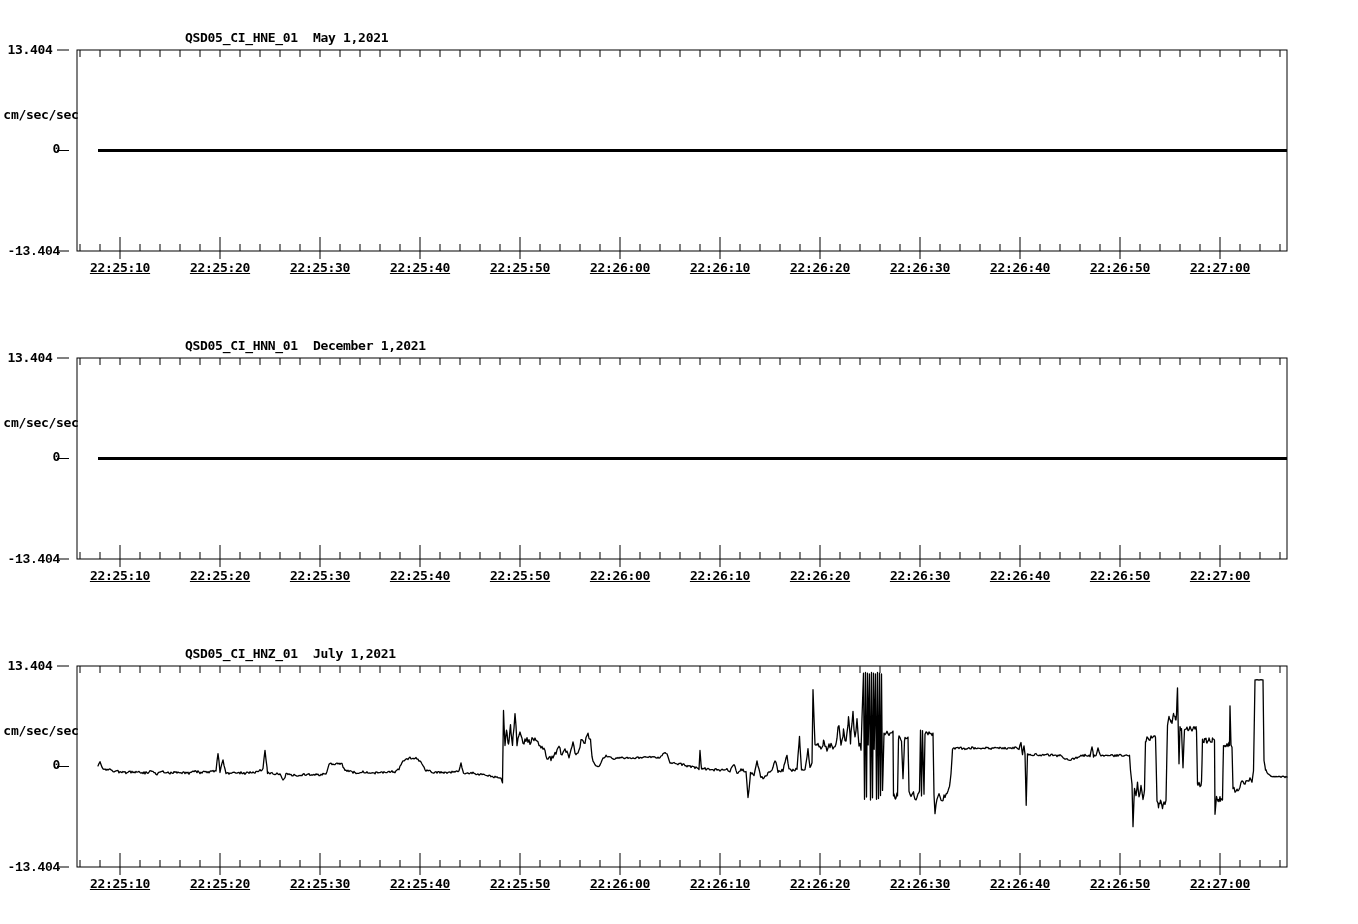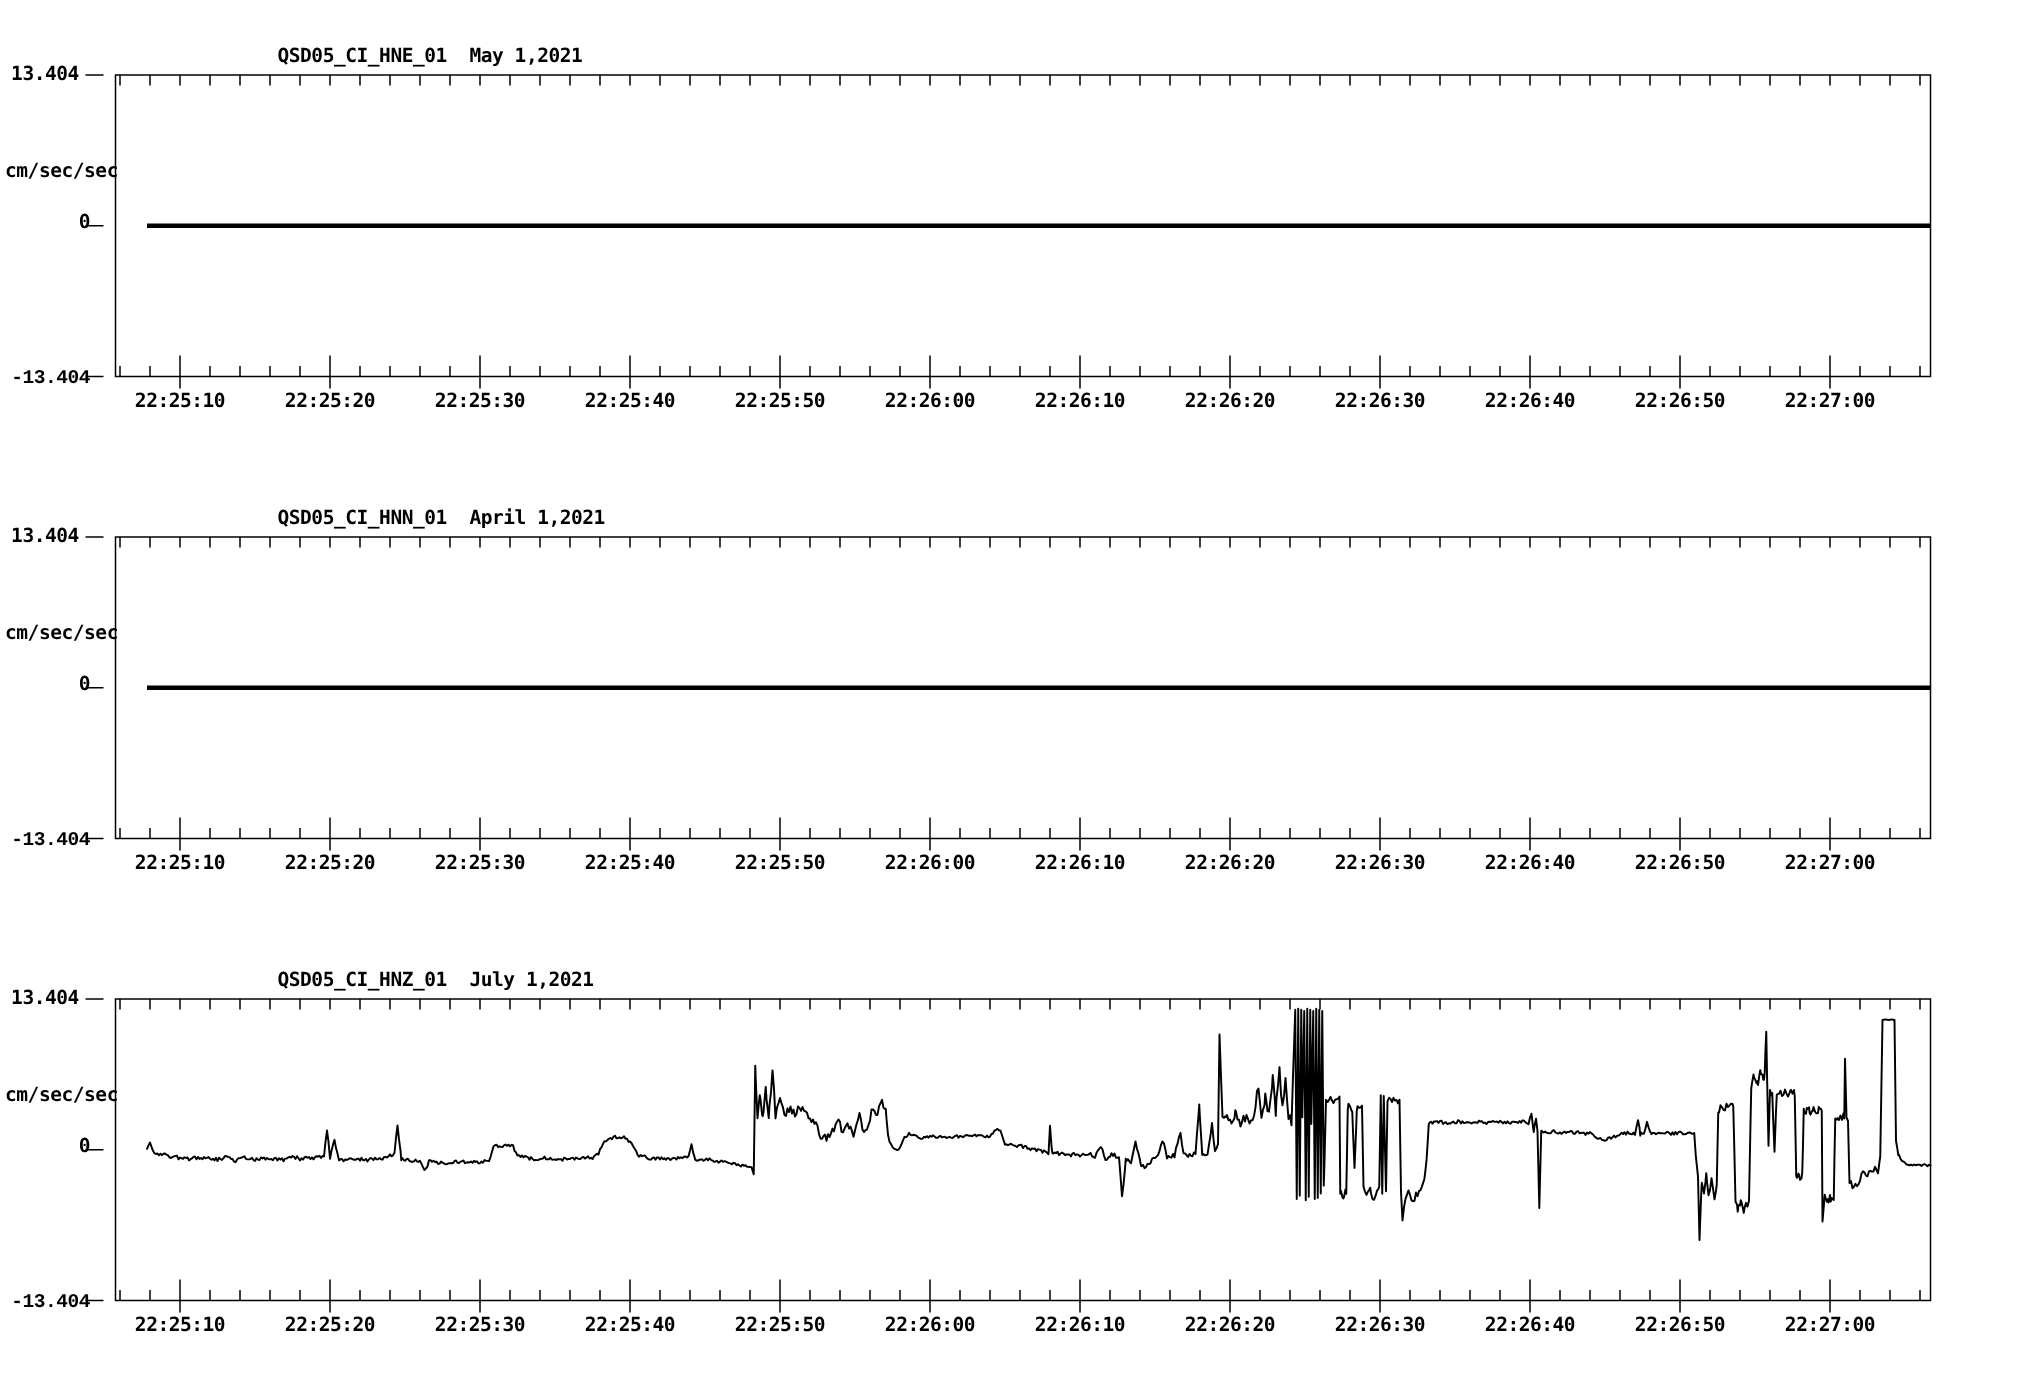--- a/index.html
+++ b/index.html
@@ -8,21 +8,21 @@
   #figure{position:absolute;left:0;top:0;width:1358px;height:924px;background:#fff;}
   .panel{position:absolute;left:0;width:1358px;height:308px;}
   .panel svg{position:absolute;left:0;top:0;}
   .txt{position:absolute;color:#000;font-weight:bold;font-size:13px;line-height:14px;
        letter-spacing:-0.3px;white-space:pre;}
   .title{left:185px;top:31px;}
   .ylab-top{left:0;top:43px;width:60px;text-align:center;}
   .ylab-unit{left:1px;top:108px;width:80px;text-align:center;}
   .ylab-zero{left:0;top:142px;width:60px;text-align:right;}
   .ylab-bot{left:0;top:245px;width:60px;text-align:right;font-family:Liberation Mono, monospace;}
-  .xlab{top:261px;width:80px;text-align:center;}
+  .xlab{top:261px;width:80px;text-align:center;text-decoration:underline;}
 </style>
 </head>
 <body>
 
 <div id="figure">
     <div class="panel" style="top: 0px;">
       <div class="txt title">QSD05_CI_HNE_01  May 1,2021</div>
       <div class="txt ylab-top">13.404</div>
       <div class="txt ylab-unit">cm/sec/sec</div>
       <div class="txt ylab-zero">0</div>
@@ -165,21 +165,21 @@
           <line x1="820" y1="237" x2="820" y2="259"></line>
           <line x1="920" y1="237" x2="920" y2="259"></line>
           <line x1="1020" y1="237" x2="1020" y2="259"></line>
           <line x1="1120" y1="237" x2="1120" y2="259"></line>
           <line x1="1220" y1="237" x2="1220" y2="259"></line>
         </g>
         <line x1="98" y1="150.5" x2="1287" y2="150.5" stroke="#000" stroke-width="3"></line>
       </svg>
     </div>
     <div class="panel" style="top: 308px;">
-      <div class="txt title">QSD05_CI_HNN_01  April 1,2021</div>
+      <div class="txt title">QSD05_CI_HNN_01  December 1,2021</div>
       <div class="txt ylab-top">13.404</div>
       <div class="txt ylab-unit">cm/sec/sec</div>
       <div class="txt ylab-zero">0</div>
       <div class="txt ylab-bot">-13.404</div>
       <div class="txt xlab" style="left:80px;top:261px;width:80px;text-align:center;">22:25:10</div>
       <div class="txt xlab" style="left:180px;top:261px;width:80px;text-align:center;">22:25:20</div>
       <div class="txt xlab" style="left:280px;top:261px;width:80px;text-align:center;">22:25:30</div>
       <div class="txt xlab" style="left:380px;top:261px;width:80px;text-align:center;">22:25:40</div>
       <div class="txt xlab" style="left:480px;top:261px;width:80px;text-align:center;">22:25:50</div>
       <div class="txt xlab" style="left:580px;top:261px;width:80px;text-align:center;">22:26:00</div>

